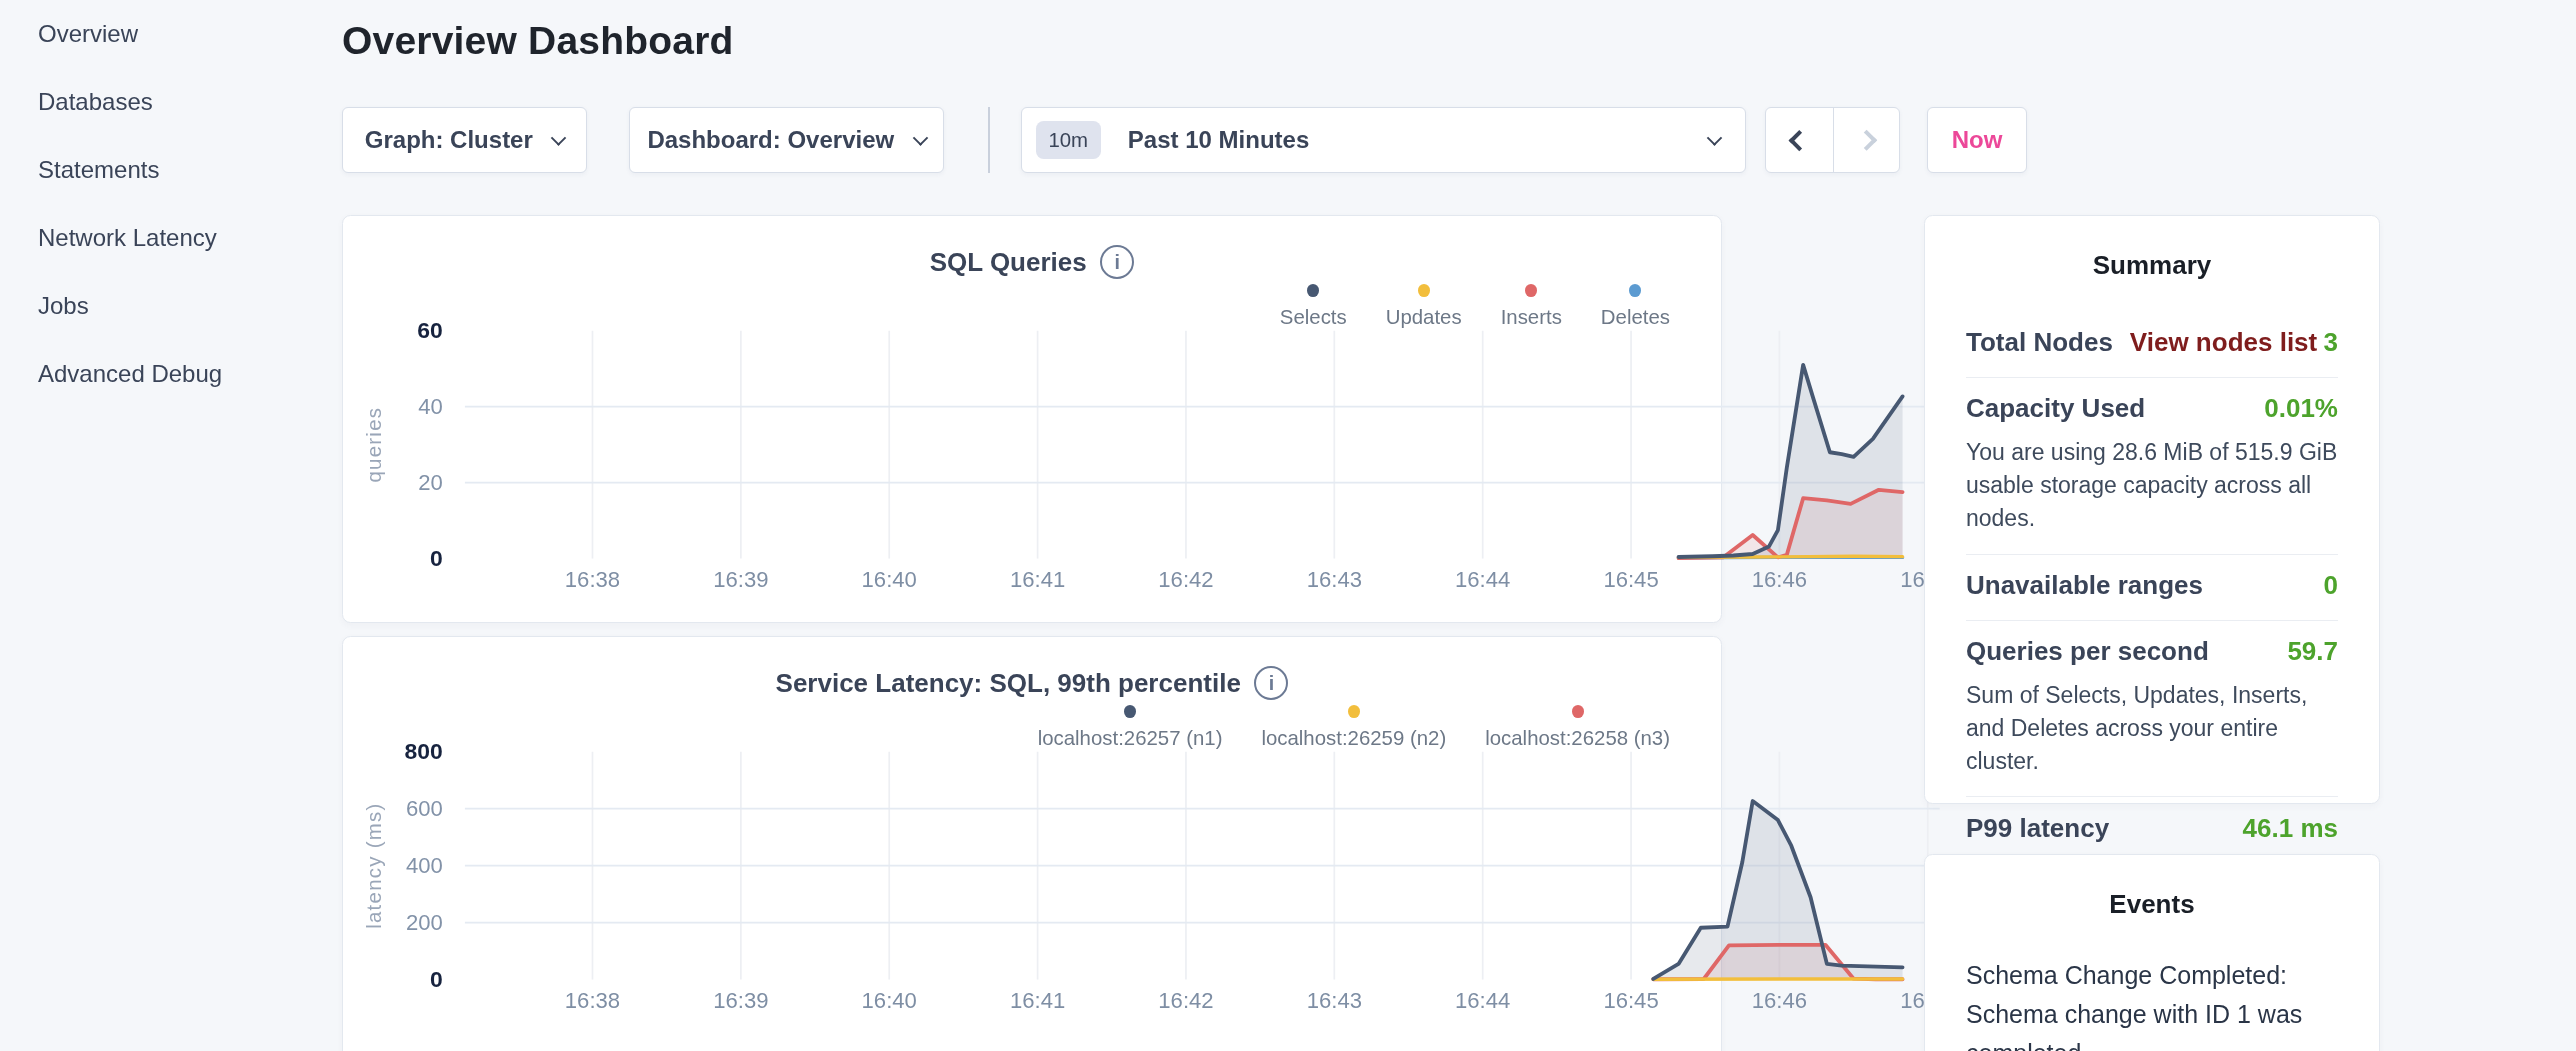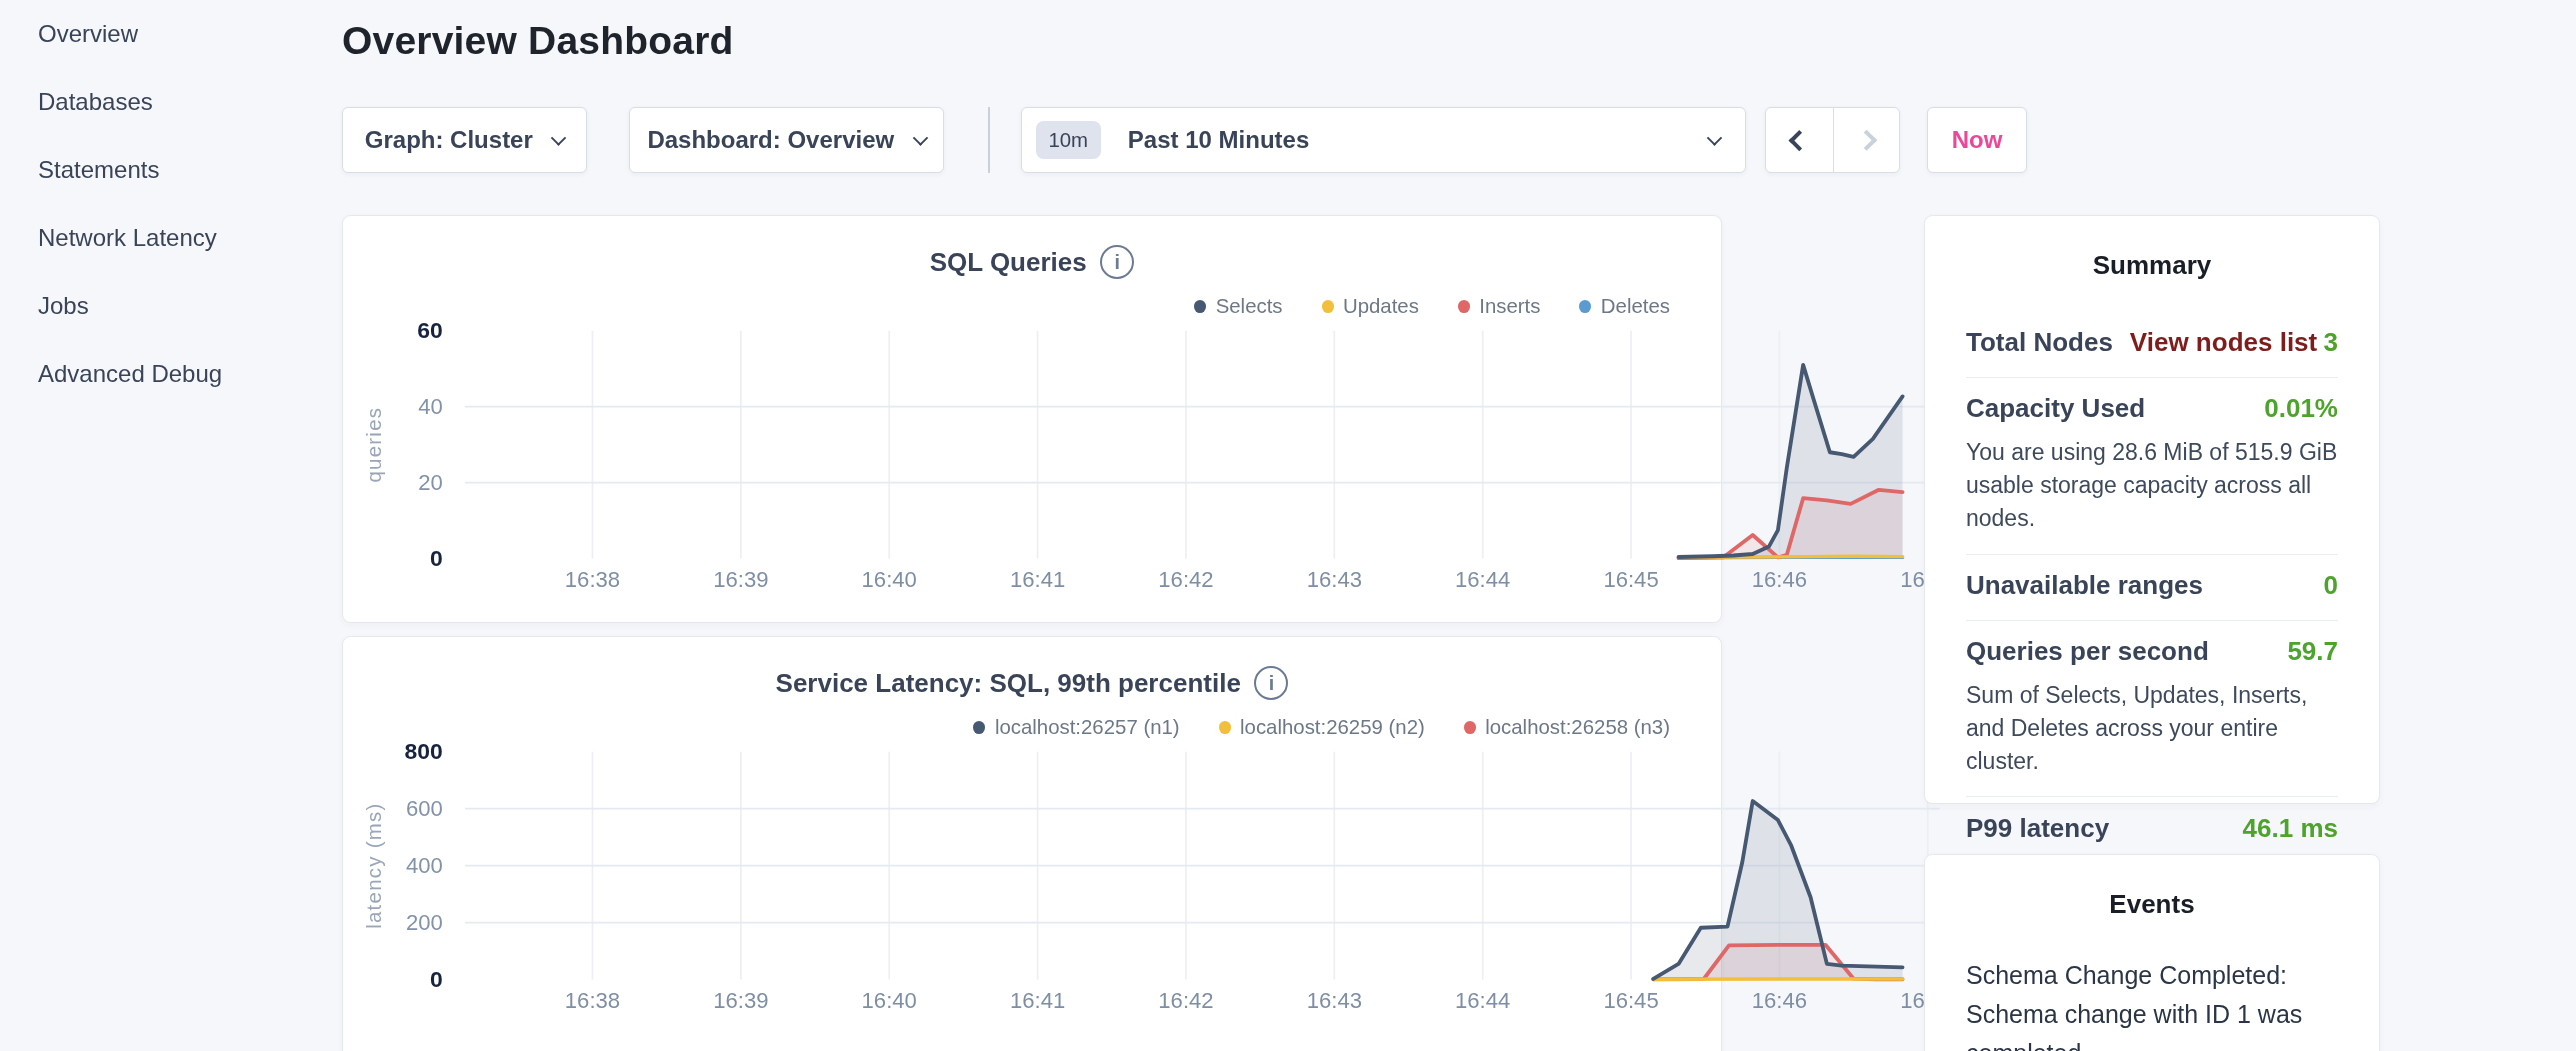--- a/index.html
+++ b/index.html
@@ -69,21 +69,21 @@
   .chart-title { font-size:26px; font-weight:700; color:#3A4458; }
   .info-icon {
     width:34px; height:34px; border:2.6px solid #6C7A94; border-radius:50%;
     display:flex; align-items:center; justify-content:center;
     font-size:19.6px; font-weight:600; color:#6C7A94; cursor:pointer; font-style:normal;
   }
   .legend {
     position:absolute; top:77px; right:51px; height:27px;
     display:flex; align-items:center; gap:39px;
   }
-  .legend-item { display:flex; align-items:center; gap:9.4px; cursor:pointer; }
+  .legend-item { display:flex; align-items:center; gap:9.4px; cursor:pointer;flex-direction:column; }
   .legend-dot { width:12px; height:12.8px; border-radius:50%; }
   .legend-label { font-size:20.4px; color:#6D7887; }
   .chart-card svg { position:absolute; left:0; top:0; }
   
   .panel {
     position:absolute; left:1924px; width:456px; background:#fff;
     border:1.7px solid #E3E8EF; border-radius:8.5px;
     box-shadow:0 2.6px 6.8px rgba(64,83,113,0.04);
     padding:24px 41px 0 41px;
   }

